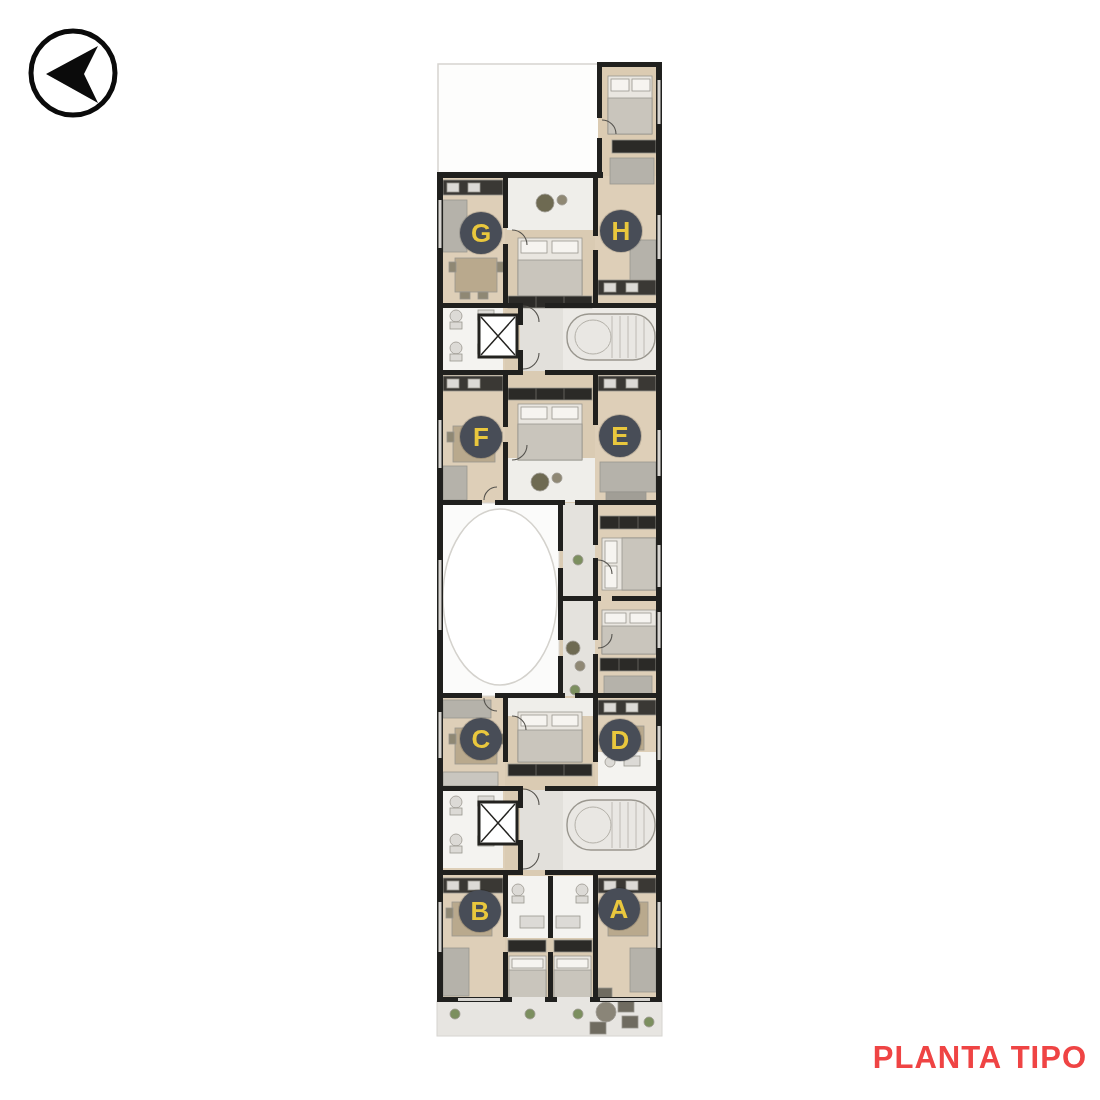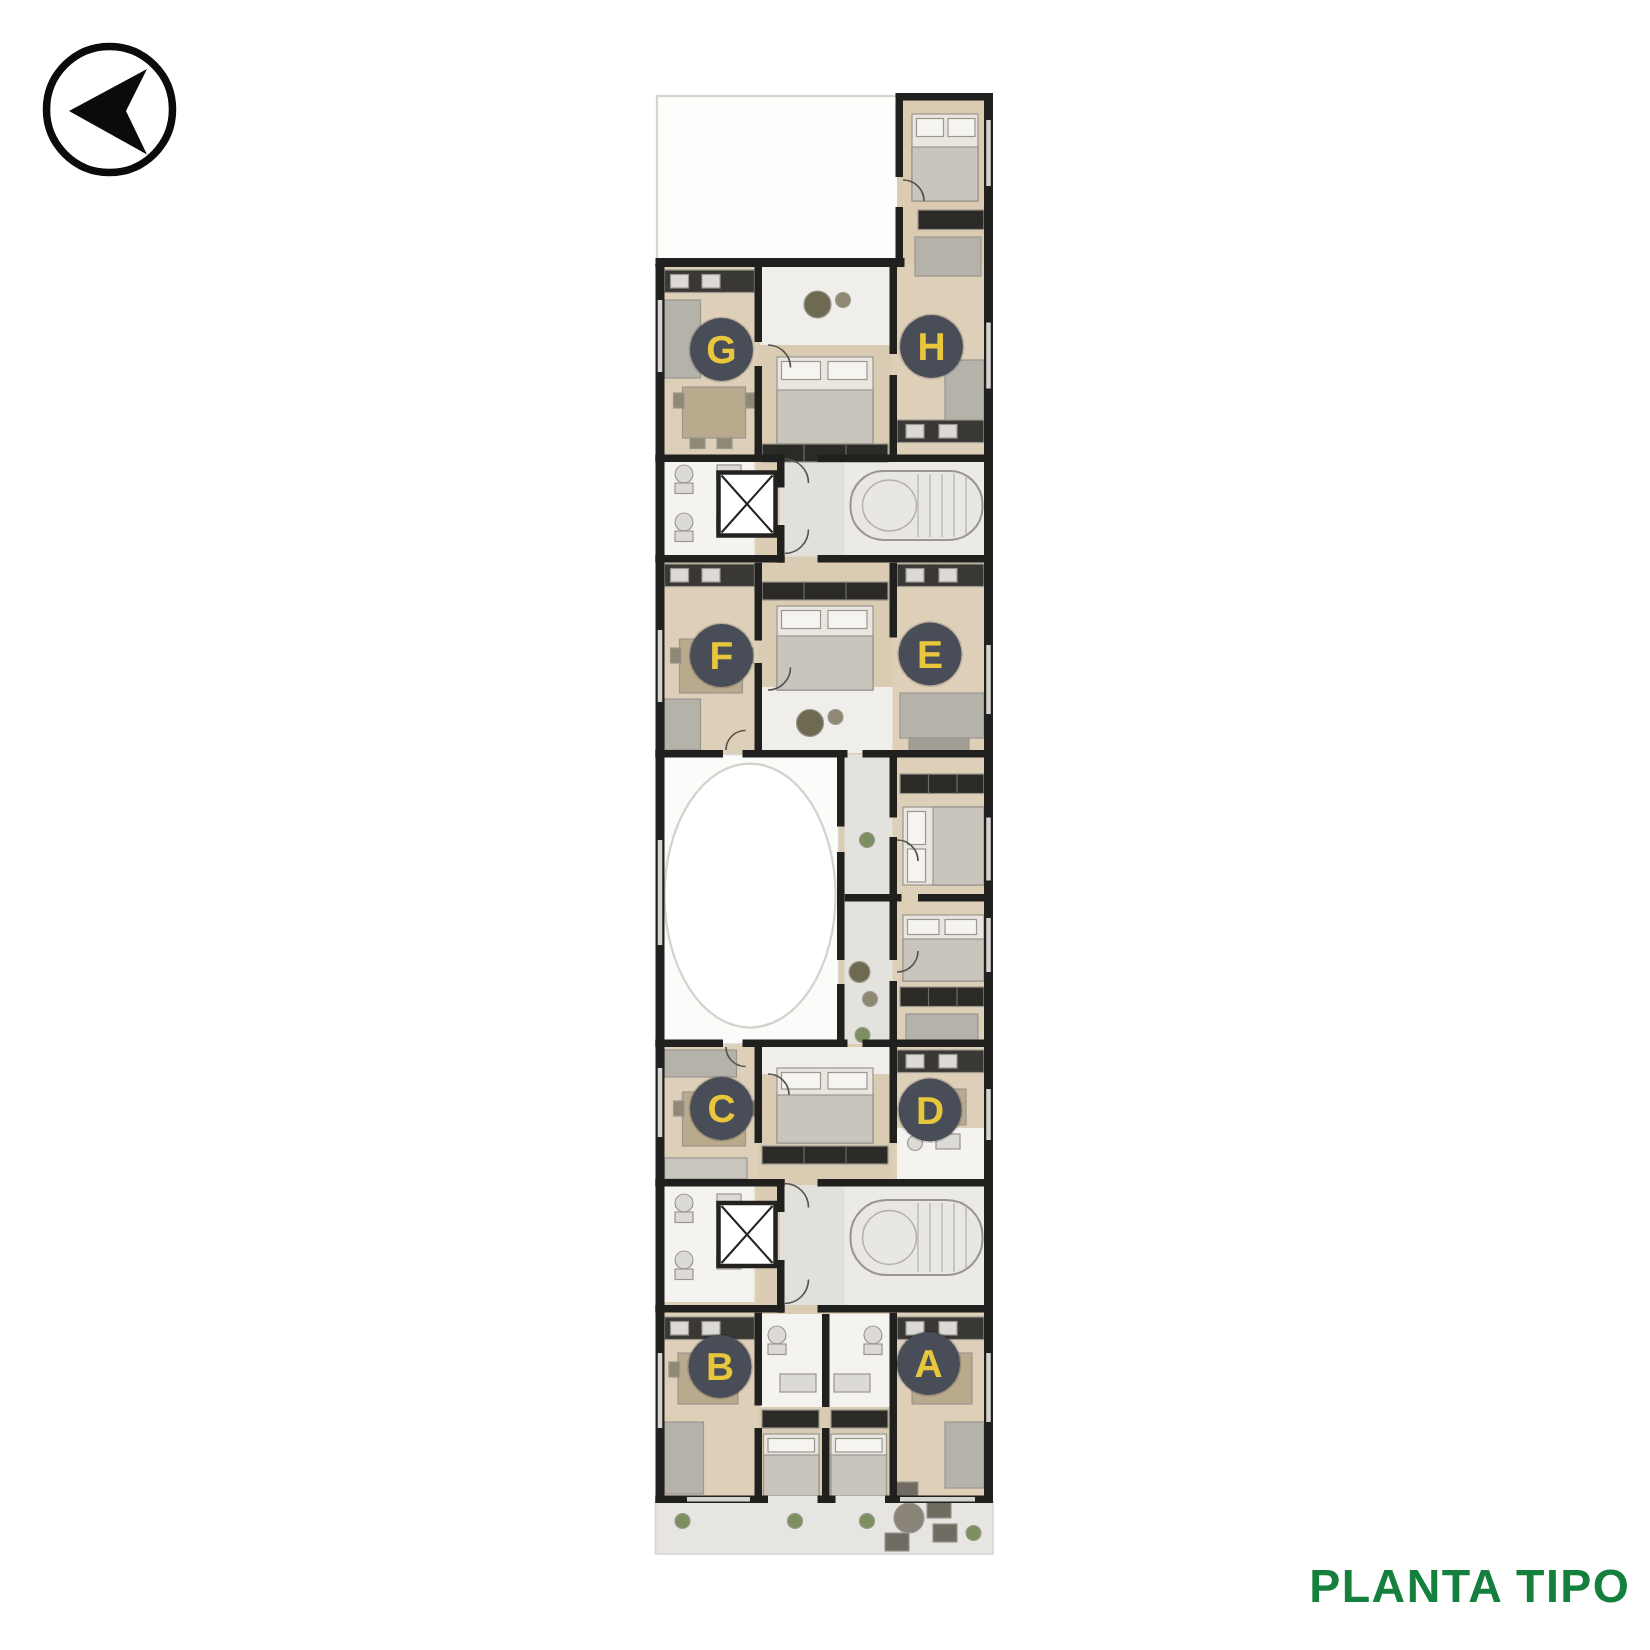--- a/index.html
+++ b/index.html
@@ -5,21 +5,21 @@
   html,body{margin:0;padding:0;background:#ffffff;}
   .canvas{position:relative;width:1100px;height:1100px;background:#ffffff;overflow:hidden;
           font-family:"Liberation Sans", sans-serif;}
   .plan-svg{position:absolute;left:0;top:0;}
   .compass{position:absolute;left:26px;top:26px;width:94px;height:94px;}
   .unit-badge{position:absolute;width:42px;height:42px;border-radius:50%;
               background:#484d57;display:flex;align-items:center;justify-content:center;
               box-shadow:0 0 0 1px rgba(0,0,0,0.15);}
   .unit-badge span{color:#e9c73d;font-size:26px;font-weight:700;line-height:1;
                    font-family:"Liberation Sans", sans-serif;}
-  .plan-title{position:absolute;right:13px;top:1040px;color:#15803d;
+  .plan-title{position:absolute;right:13px;top:1040px;color:#ef4444;
               font-size:31px;font-weight:700;letter-spacing:1px;}
 </style>
 </head>
 <body>
 
 <div class="canvas">
 
   <div class="compass">
     <svg width="94" height="94" viewBox="0 0 94 94">
       <circle cx="47" cy="47" r="42" fill="none" stroke="#0b0b0b" stroke-width="5"></circle>

